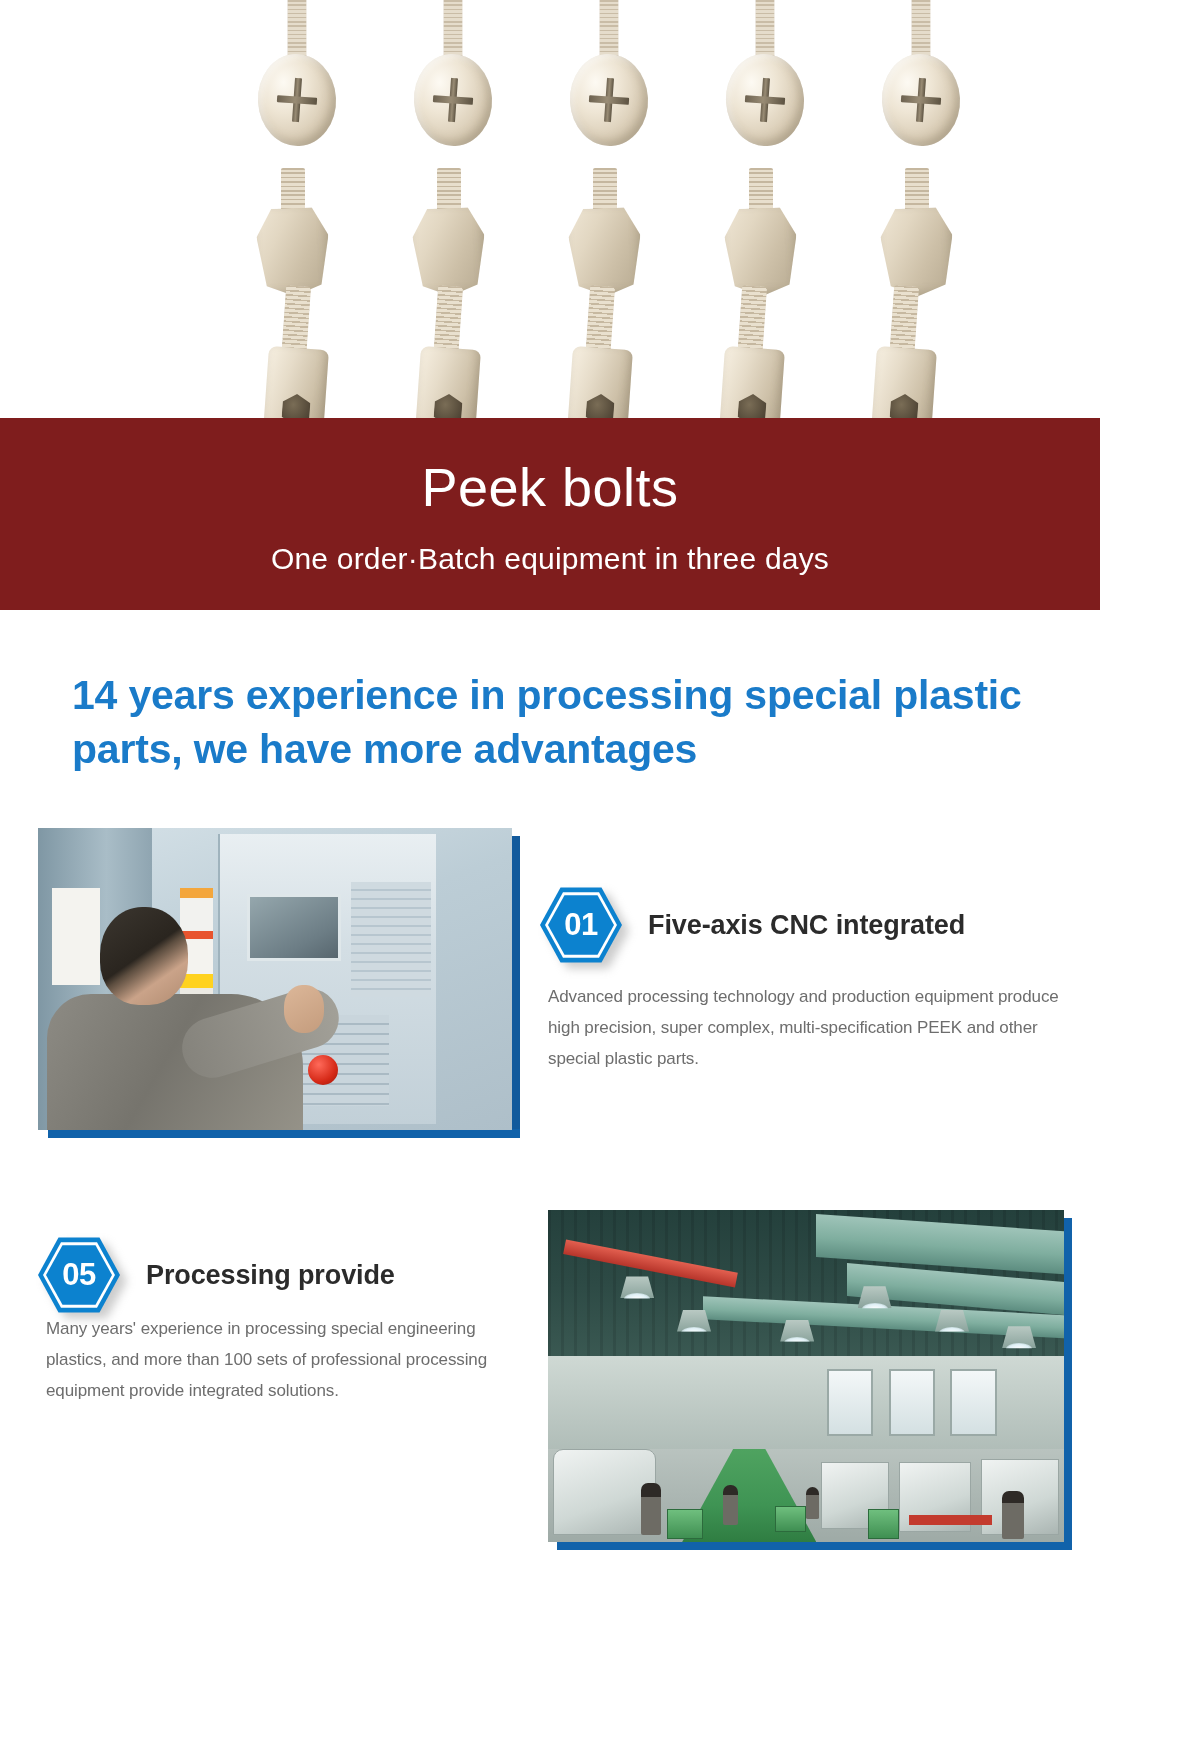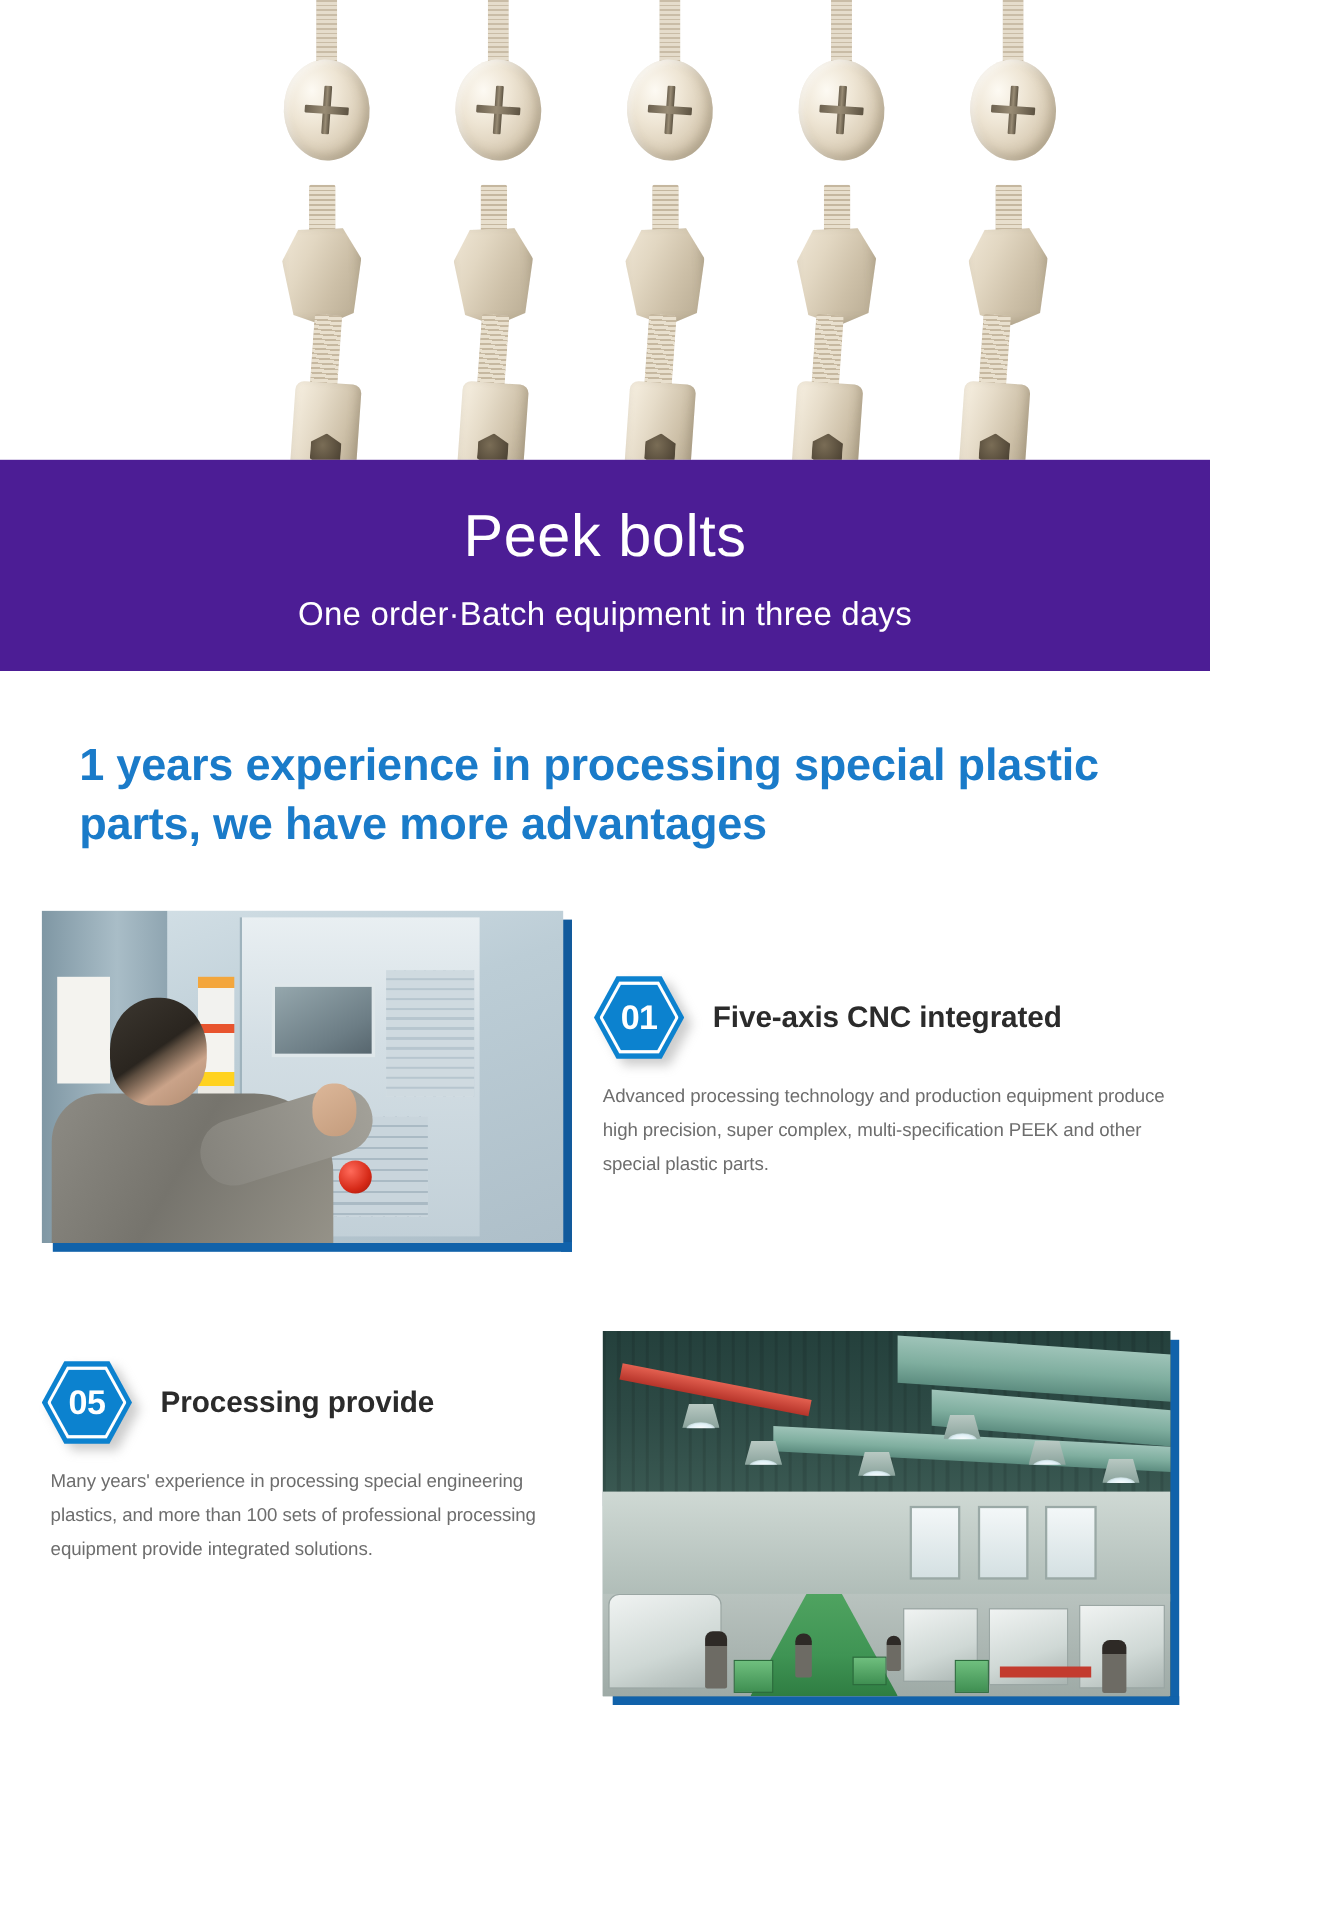--- a/index.html
+++ b/index.html
@@ -125,21 +125,21 @@
     background: radial-gradient(ellipse at 40% 34%, #7a6d56 0%, #574c3b 58%, #3d3529 100%);
     clip-path: polygon(50% 0%, 96% 26%, 96% 74%, 50% 100%, 4% 74%, 4% 26%);
   }
 
   
   .title-banner {
     position: absolute;
     left: 0; top: 418px;
     width: 1100px;
     height: 192px;
-    background: #4c1d95;
+    background: #7f1d1d;
     text-align: center;
   }
   .banner-title {
     color: #ffffff;
     font-size: 54px;
     font-weight: 400;
     letter-spacing: 0.5px;
     line-height: 1;
     padding-top: 42px;
   }
@@ -329,21 +329,21 @@
     position: absolute;
     left: 0; top: 1196px;
     width: 1100px;
     height: 556px;
   }
   .feature-02 .text-col {
     position: absolute;
     left: 38px; top: 40px;
     width: 492px;
   }
-  .feature-02 .feature-body { margin-top: 18px; padding-left: 8px; }
+  .feature-02 .feature-body { padding-left: 8px; }
 
   .photo-shop {
     position: absolute;
     left: 548px; top: 14px;
     width: 524px;
     height: 340px;
   }
   .photo-shop .frame {
     position: absolute;
     left: 0; top: 0;
@@ -550,21 +550,21 @@
       </div>
     </div>
 
   </div>
 
   <div class="title-banner">
     <div class="banner-title">Peek bolts</div>
     <div class="banner-subtitle">One order·Batch equipment in three days</div>
   </div>
 
-  <div class="headline">1 years experience in processing special plastic parts, we have more advantages</div>
+  <div class="headline">14 years experience in processing special plastic parts, we have more advantages</div>
 
   <div class="feature-01">
 
     <div class="photo-cnc">
       <div class="edge-right"></div>
       <div class="edge-bottom"></div>
       <div class="frame">
         <div class="cnc-scene">
           <div class="cnc-bg"></div>
           <div class="cnc-door-left"></div>

